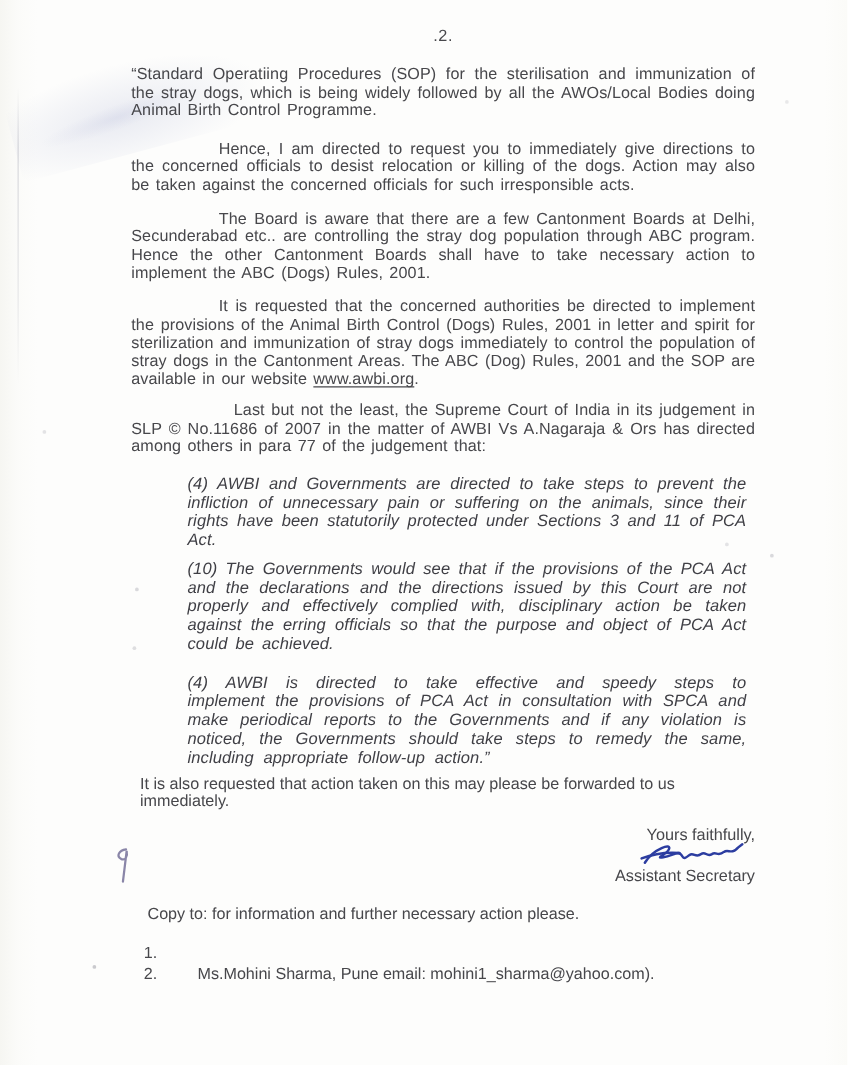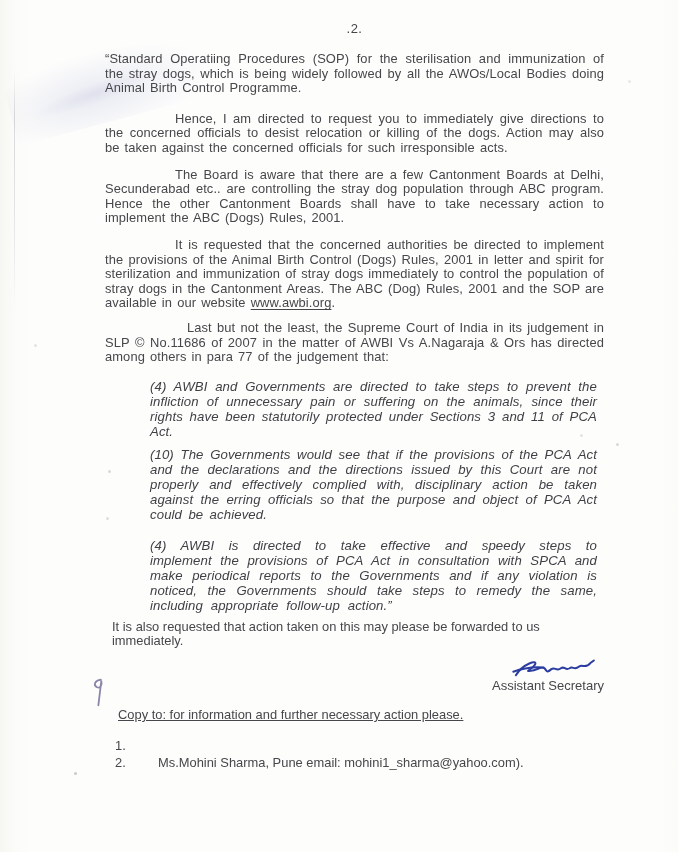--- a/index.html
+++ b/index.html
@@ -57,21 +57,21 @@
     text-align:right;
     font-size:13px;line-height:15.5px;
     margin:0;
   }
   .signoff .sig-line{height:26px;margin:-3px 0 -5px 0;}
   .signature-svg{color:var(--signature-blue,#2c3da0);}
   .copyto{
     margin-top:14px;
     font-size:12.9px;line-height:15px;
   }
-  .copyto .label{margin:0 0 16px 13px;text-decoration:underline;}
+  .copyto .label{margin:0 0 16px 13px;}
   .copy-item{display:flex;margin:0 0 1px 10px;line-height:16px;}
   .copy-item .num{width:43px;flex:0 0 43px;}
   
   .artifact{position:absolute;z-index:1;pointer-events:none;}
   .smudge1{
     left:6px;top:46px;width:210px;height:74px;
     background:radial-gradient(ellipse at 42% 60%,rgba(160,168,205,.22),rgba(160,168,205,0) 68%);
     transform:rotate(-15deg);
   }
   .smudge2{
@@ -121,20 +121,21 @@
 
     <p class="body indent-deep p5">Last but not the least, the Supreme Court of India in its judgement in SLP © No.11686 of 2007 in the matter of AWBI Vs A.Nagaraja &amp; Ors has directed among others in para 77 of the judgement that:</p>
 
     <p class="quote q4">(4) AWBI and Governments are directed to take steps to prevent the infliction of unnecessary pain or suffering on the animals, since their rights have been statutorily protected under Sections 3 and 11 of PCA Act.</p>
     <p class="quote q10">(10) The Governments would see that if the provisions of the PCA Act and the declarations and the directions issued by this Court are not properly and effectively complied with, disciplinary action be taken against the erring officials so that the purpose and object of PCA Act could be achieved.</p>
     <p class="quote q12">(4) AWBI is directed to take effective and speedy steps to implement the provisions of PCA Act in consultation with SPCA and make periodical reports to the Governments and if any violation is noticed, the Governments should take steps to remedy the same, including appropriate follow-up action.”</p>
 
     <p class="closing">It is also requested that action taken on this may please be forwarded to us immediately.</p>
 
     <div class="signoff">
+      <div>Yours faithfully,</div>
       <div class="sig-line">
         <svg class="signature-svg" width="100" height="26" viewBox="0 0 100 30" fill="none" stroke="currentColor" stroke-width="2.3" stroke-linecap="round">
           <path d="M6 21 C14 8 32 2 28 9 C25 14 15 17 23 16 C31 15 36 10 39 13 C42 16 41 19 47 14 C51 11 53 17 58 13 C62 10 63 16 68 13 C72 10 73 16 79 11 C83 8 86 14 92 7 L96 4"></path>
           <path d="M3 17 C16 12 26 11 38 12"></path>
         </svg>
       </div>
       <div>Assistant Secretary</div>
     </div>
 
     <div class="copyto">

